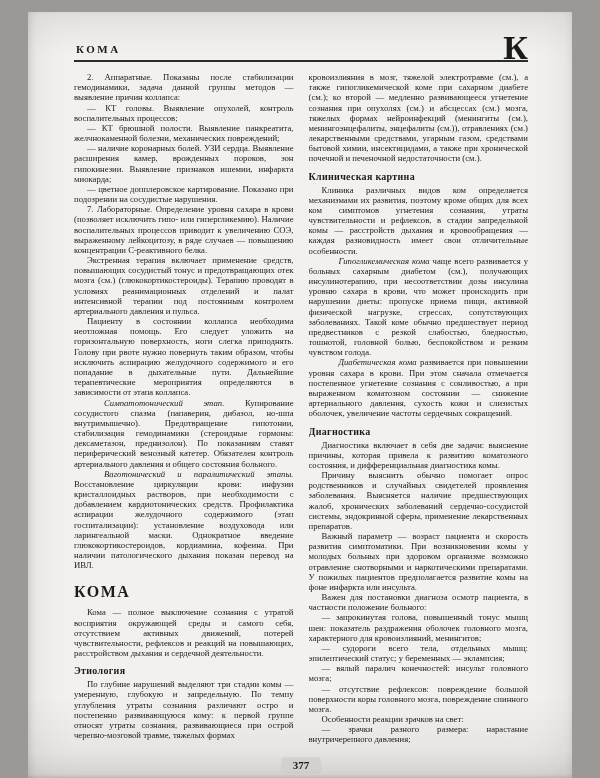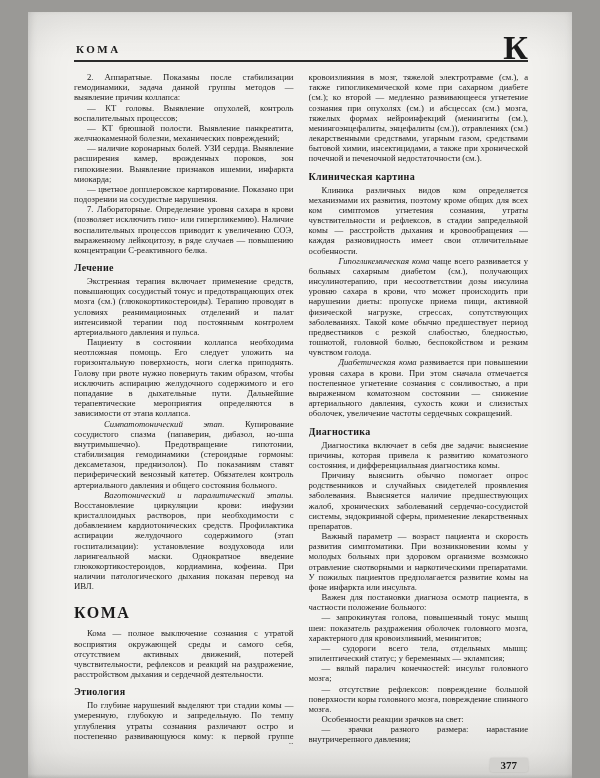--- a/index.html
+++ b/index.html
@@ -44,21 +44,21 @@
   .section-heading {
     font-size:10px; font-weight:bold;
     margin:7px 0 3px 0; letter-spacing:0.3px;
   }
   .article-title {
     font-size:16px; font-weight:bold; letter-spacing:1.5px;
     margin:13px 0 6px 0;
   }
   .page-footer {
     position:absolute; left:46px; right:44px; bottom:16px; height:18px;
-    display:flex; justify-content:flex-end; align-items:center;
+    display:flex; justify-content:center; align-items:center;
   }
   .page-number-box {
     background:#d2d1ce;
     border-radius:2px;
     padding:1px 11px;
     font-size:11px; font-weight:bold;
     box-shadow:0 0 2px rgba(0,0,0,0.15);
   }
 </style>
 </head>
@@ -72,27 +72,26 @@
   </div>
 
   <div class="page-body">
     <div class="col">
         <p class="para">2. Аппаратные. Показаны после стабилизации гемодинамики, задача данной группы методов — выявление причин коллапса:</p>
         <p class="para">— КТ головы. Выявление опухолей, контроль воспалительных процессов;</p>
         <p class="para">— КТ брюшной полости. Выявление панкреатита, желчнокаменной болезни, механических повреждений;</p>
         <p class="para">— наличие коронарных болей. УЗИ сердца. Выявление расширения камер, врожденных пороков, зон гипокинезии. Выявление признаков ишемии, инфаркта миокарда;</p>
         <p class="para">— цветное допплеровское картирование. Показано при подозрении на сосудистые нарушения.</p>
         <p class="para">7. Лабораторные. Определение уровня сахара в крови (позволяет исключить гипо- или гипергликемию). Наличие воспалительных процессов приводит к увеличению СОЭ, выраженному лейкоцитозу, в ряде случаев — повышению концентрации С-реактивного белка.</p>
-        <div class="section-heading">Лечение</div>
         <p class="para">Экстренная терапия включает применение средств, повышающих сосудистый тонус и предотвращающих отек мозга (см.) (глюкокортикостероиды). Терапию проводят в условиях реанимационных отделений и палат интенсивной терапии под постоянным контролем артериального давления и пульса.</p>
         <p class="para">Пациенту в состоянии коллапса необходима неотложная помощь. Его следует уложить на горизонтальную поверхность, ноги слегка приподнять. Голову при рвоте нужно повернуть таким образом, чтобы исключить аспирацию желудочного содержимого и его попадание в дыхательные пути. Дальнейшие терапевтические мероприятия определяются в зависимости от этапа коллапса.</p>
         <p class="para"><em class="lead">Симпатотонический этап. </em>Купирование сосудистого спазма (папаверин, дибазол, но-шпа внутримышечно). Предотвращение гипотонии, стабилизация гемодинамики (стероидные гормоны: дексаметазон, преднизолон). По показаниям ставят периферический венозный катетер. Обязателен контроль артериального давления и общего состояния больного.</p>
         <p class="para"><em class="lead">Ваготонический и паралитический этапы. </em>Восстановление циркуляции крови: инфузии кристаллоидных растворов, при необходимости с добавлением кардиотонических средств. Профилактика аспирации желудочного содержимого (этап госпитализации): установление воздуховода или ларингеальной маски. Однократное введение глюкокортикостероидов, кордиамина, кофеина. При наличии патологического дыхания показан перевод на ИВЛ.</p>
         <div class="article-title">КОМА</div>
-        <p class="para">Кома — полное выключение сознания с утратой восприятия окружающей среды и самого себя, отсутствием активных движений, потерей чувствительности, рефлексов и реакций на раздражение, расстройством дыхания и сердечной деятельности.</p>
+        <p class="para">Кома — полное выключение сознания с утратой восприятия окружающей среды и самого себя, отсутствием активных движений, потерей чувствительности, рефлексов и реакций на повышающих, расстройством дыхания и сердечной деятельности.</p>
         <div class="section-heading">Этиология</div>
         <p class="para">По глубине нарушений выделяют три стадии комы — умеренную, глубокую и запредельную. По темпу углубления утраты сознания различают остро и постепенно развивающуюся кому: к первой группе относят утраты сознания, развивающиеся при острой черепно-мозговой травме, тяжелых формах</p>
       </div>
     <div class="col">
         <p class="para noindent">кровоизлияния в мозг, тяжелой электротравме (см.), а также гипогликемической коме при сахарном диабете (см.); ко второй — медленно развивающееся угнетение сознания при опухолях (см.) и абсцессах (см.) мозга, тяжелых формах нейроинфекций (менингиты (см.), менингоэнцефалиты, энцефалиты (см.)), отравлениях (см.) лекарственными средствами, угарным газом, средствами бытовой химии, инсектицидами, а также при хронической почечной и печеночной недостаточности (см.).</p>
         <div class="section-heading">Клиническая картина</div>
         <p class="para">Клиника различных видов ком определяется механизмами их развития, поэтому кроме общих для всех ком симптомов угнетения сознания, утраты чувствительности и рефлексов, в стадии запредельной комы — расстройств дыхания и кровообращения — каждая разновидность имеет свои отличительные особенности.</p>
         <p class="para"><em class="lead">Гипогликемическая кома </em>чаще всего развивается у больных сахарным диабетом (см.), получающих инсулинотерапию, при несоответствии дозы инсулина уровню сахара в крови, что может происходить при нарушении диеты: пропуске приема пищи, активной физической нагрузке, стрессах, сопутствующих заболеваниях. Такой коме обычно предшествует период предвестников с резкой слабостью, бледностью, тошнотой, головной болью, беспокойством и резким чувством голода.</p>
         <p class="para"><em class="lead">Диабетическая кома </em>развивается при повышении уровня сахара в крови. При этом сначала отмечается постепенное угнетение сознания с сонливостью, а при выраженном коматозном состоянии — снижение артериального давления, сухость кожи и слизистых оболочек, увеличение частоты сердечных сокращений.</p>
         <div class="section-heading">Диагностика</div>

